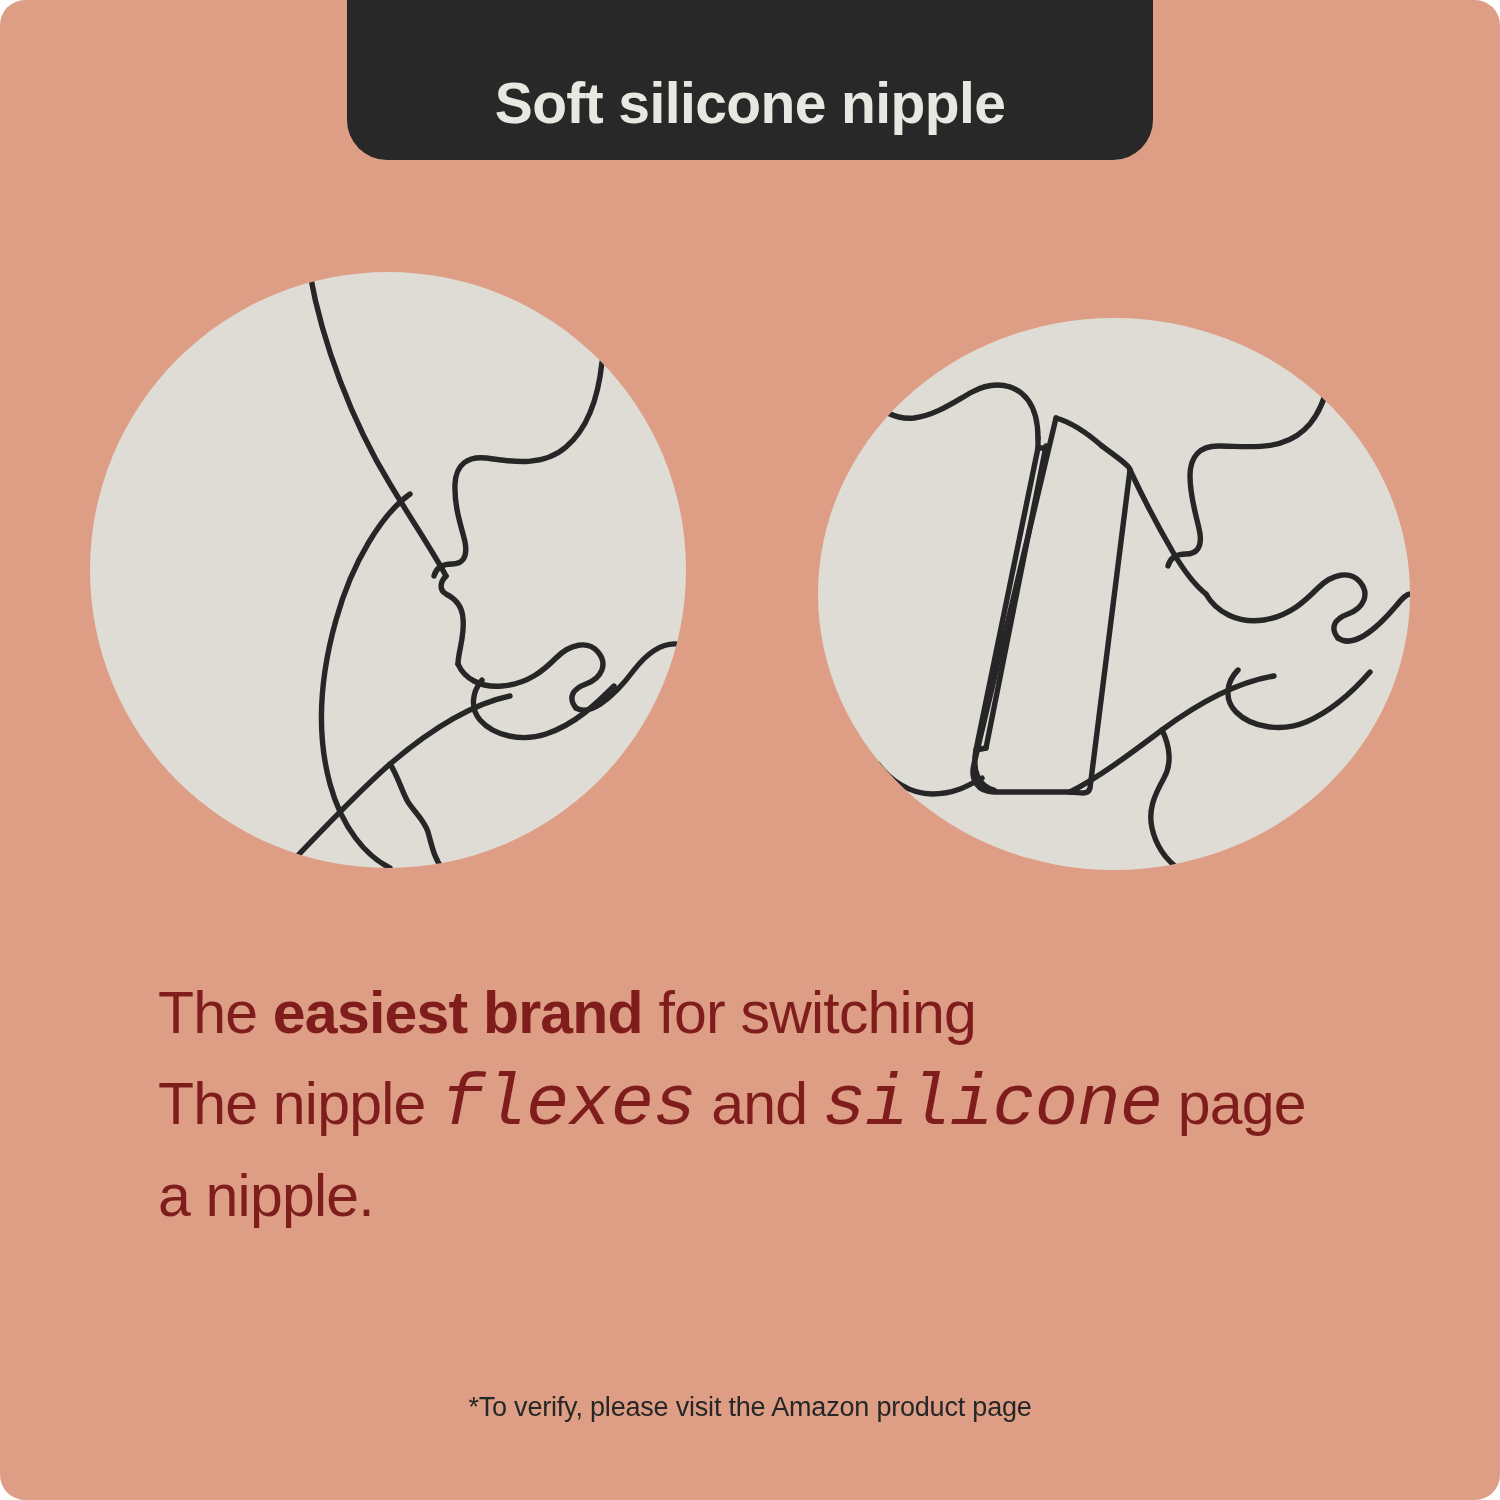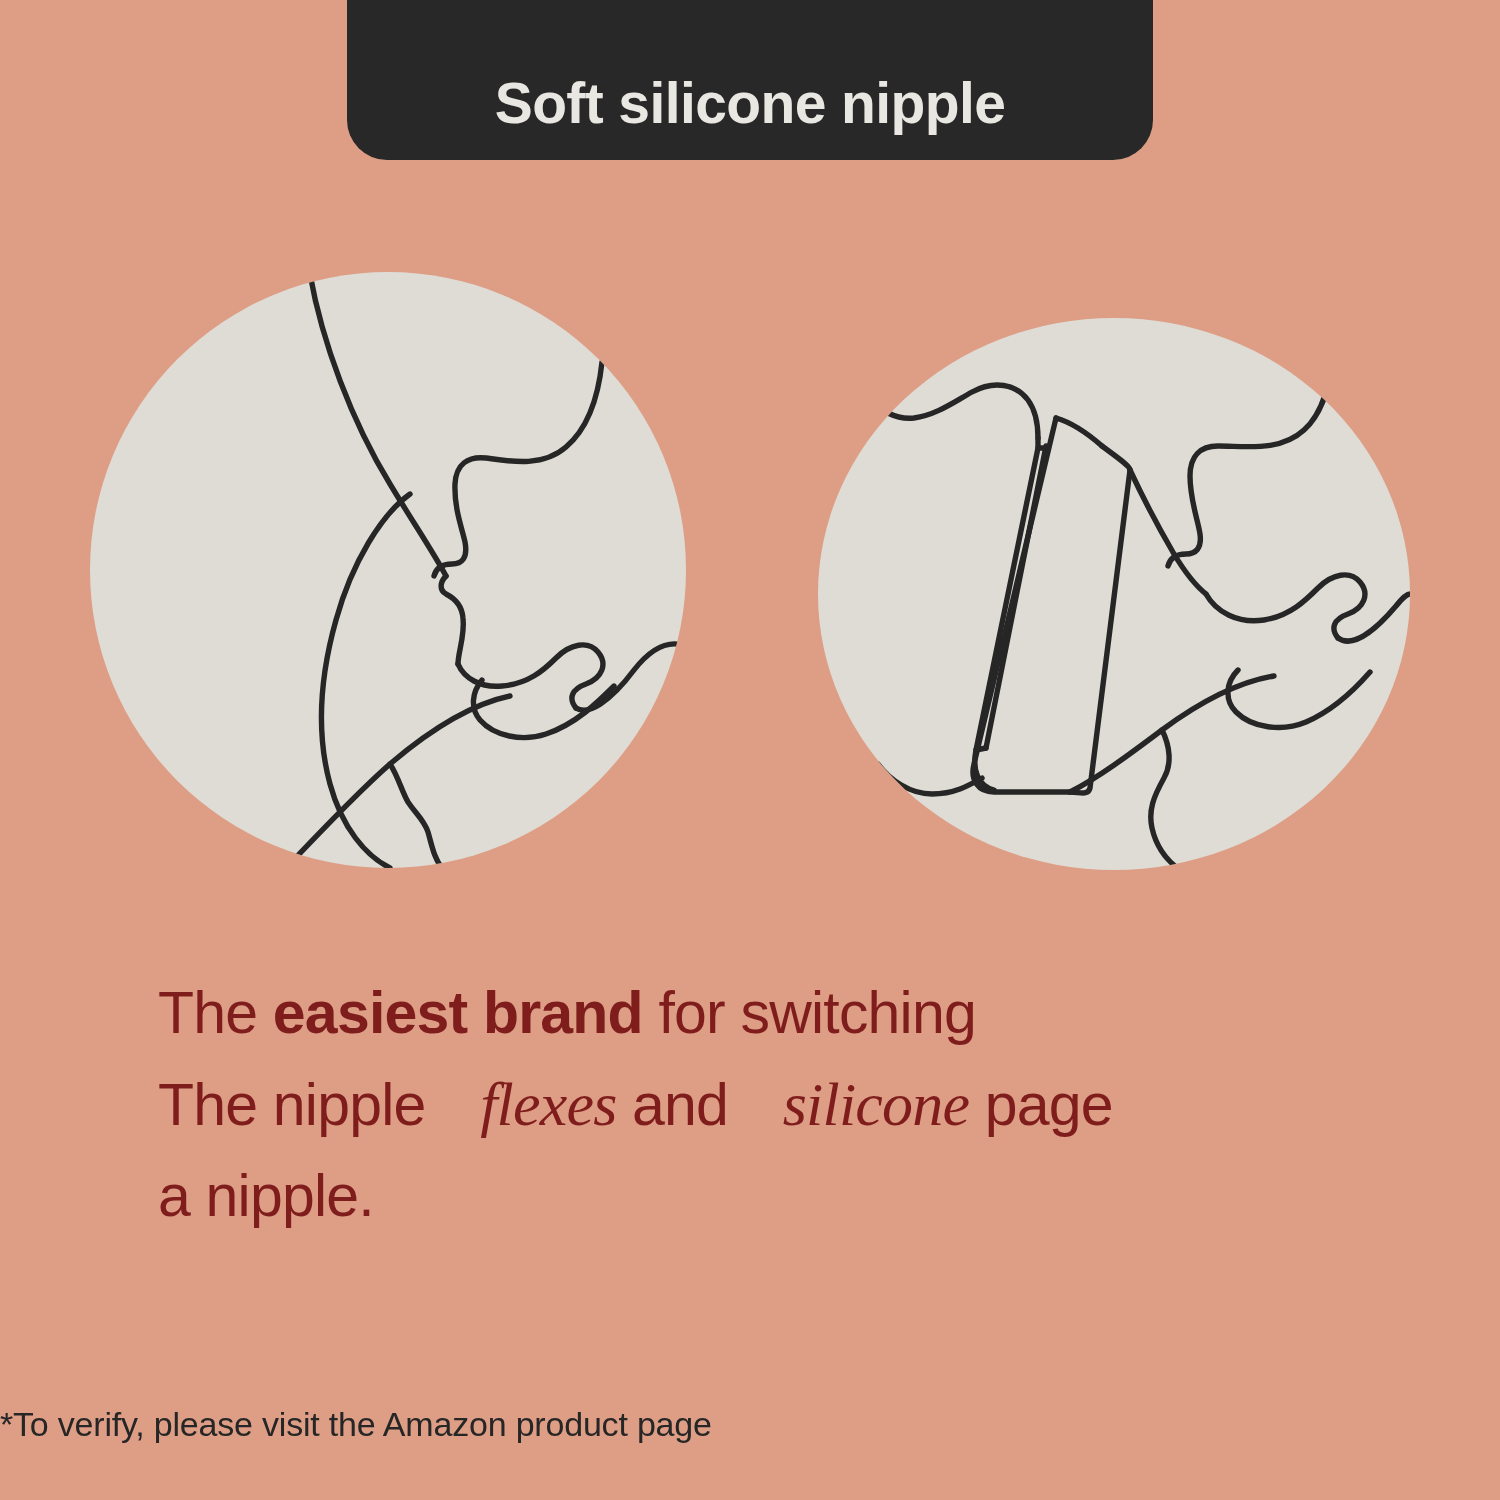--- a/index.html
+++ b/index.html
@@ -12,20 +12,21 @@
     overflow: hidden;
     font-family: "Liberation Sans", sans-serif;
   }
 
   #page {
     position: relative;
     width: 1500px;
     height: 1500px;
     background: #de9e85;
     overflow: hidden;
+    border-radius: 25px;
   }
 
   
   #header-banner {
     position: absolute;
     left: 347px;
     top: -20px;
     width: 806px;
     height: 180px;
     background: #282828;
@@ -78,45 +79,43 @@
     width: 1200px;
     color: #7f1d1d;
     font-size: 59px;
     line-height: 91px;
     letter-spacing: -0.8px;
   }
   #body-copy .b {
     font-weight: bold;
   }
   #body-copy .i {
-    font-family: Liberation Serif, serif;
+    font-family: Liberation Mono, monospace;
     font-style: italic;
-    font-size: 62px;
-    margin-left: 39px;
+    font-size: 72px;
   }
   #body-copy .sup {
     font-size: 0.55em;
     vertical-align: 0.55em;
     line-height: 0;
   }
   .copy-line {
     white-space: nowrap;
   }
 
   
   #footnote {
     position: absolute;
     left: 0;
     top: 1392px;
     width: 1500px;
-    text-align: left;
+    text-align: center;
     color: #262626;
-    font-size: 34px;
+    font-size: 27px;
     letter-spacing: -0.2px;
-    margin-top: 13px;
   }
 </style>
 </head>
 <body>
 
 <div id="page">
 
   <div id="header-banner">
     <div id="header-title">Soft silicone nipple</div>
   </div>

